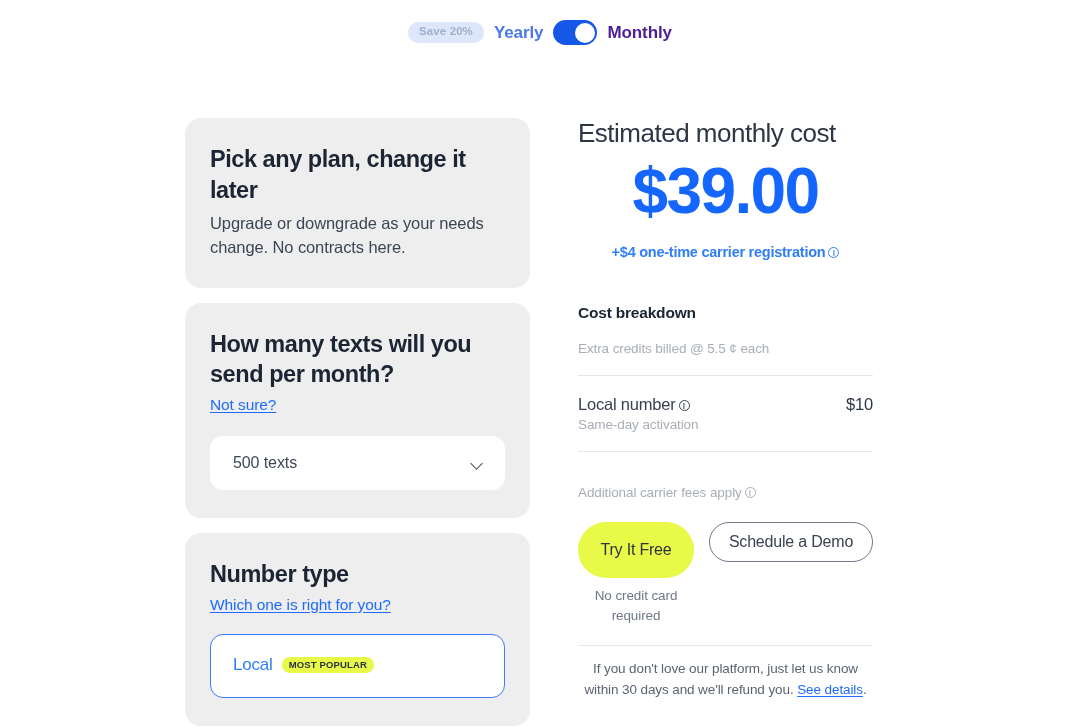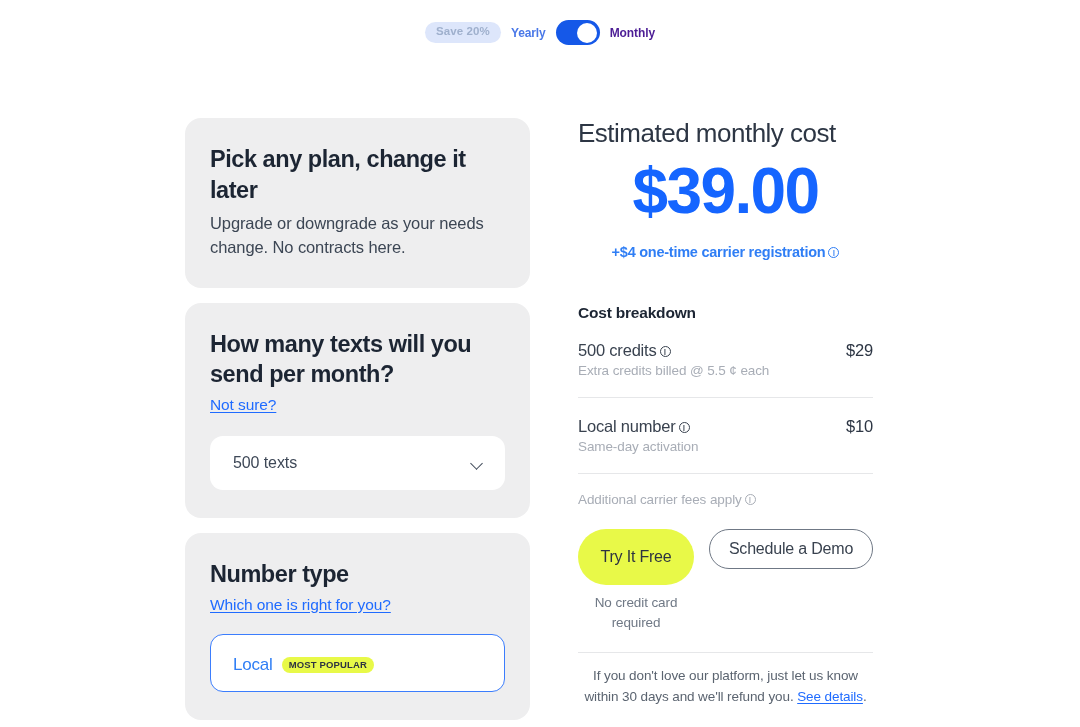--- a/index.html
+++ b/index.html
@@ -24,21 +24,21 @@
     background: #dde6fb;
     color: #9fb0cd;
     font-size: 11.5px;
     font-weight: 700;
     letter-spacing: .1px;
     padding: 4px 11px 5px;
     border-radius: 999px;
     line-height: 1;
   }
   .toggle-label {
-    font-size: 12px;
+    font-size: 17px;
     font-weight: 700;
     letter-spacing: -.1px;
   }
   .toggle-label.inactive { color: #4a78e8; }
   .toggle-label.active { color: #4c1d95; }
   .switch {
     width: 44px; height: 25px;
     background: #1558e8;
     border-radius: 999px;
     position: relative;
@@ -118,21 +118,21 @@
     width: 8px; height: 8px;
     border-right: 1.9px solid #3e4857;
     border-bottom: 1.9px solid #3e4857;
     transform: rotate(45deg);
   }
   .opt-box {
     margin-top: 20px;
     background: #ffffff;
     border: 1.6px solid #3b7dfd;
     border-radius: 13px;
-    padding: 20px 22px 16px;
+    padding: 20px 22px 22px;
     display: flex;
     align-items: center;
     gap: 9px;
     cursor: pointer;
   }
   .opt-label {
     font-size: 17px;
     color: #2f7ef5;
     letter-spacing: -.2px;
   }
@@ -220,21 +220,21 @@
     font-size: 13.5px;
     color: #a8adb6;
     letter-spacing: -.1px;
   }
   .divider {
     height: 1px;
     background: #e6e7e9;
     margin-top: 19px;
   }
   .fees {
-    margin-top: 18px;
+    margin-top: 33px;
     font-size: 13.5px;
     color: #a8adb6;
     letter-spacing: -.1px;
   }
 
   .cta-row {
     margin-top: 22px;
     display: flex;
     gap: 15px;
     align-items: flex-start;
@@ -339,24 +339,20 @@
       <div class="est-title">Estimated monthly cost</div>
       <div class="price">$39.00</div>
 
       <div class="reg-line">
         <span>+$4 one-time carrier registration</span><span class="info"></span>
       </div>
 
       <div class="breakdown-title">Cost breakdown</div>
 
       <div class="bd-row">
-        <div class="bd-top">
-          <span class="bd-name"><span>500 credits</span><span class="info"></span></span>
-          <span class="bd-amt">$29</span>
-        </div>
         <div class="bd-note">Extra credits billed @ 5.5 ¢ each</div>
       </div>
 
       <div class="divider"></div>
 
       <div class="bd-row">
         <div class="bd-top">
           <span class="bd-name"><span>Local number</span><span class="info"></span></span>
           <span class="bd-amt">$10</span>
         </div>

